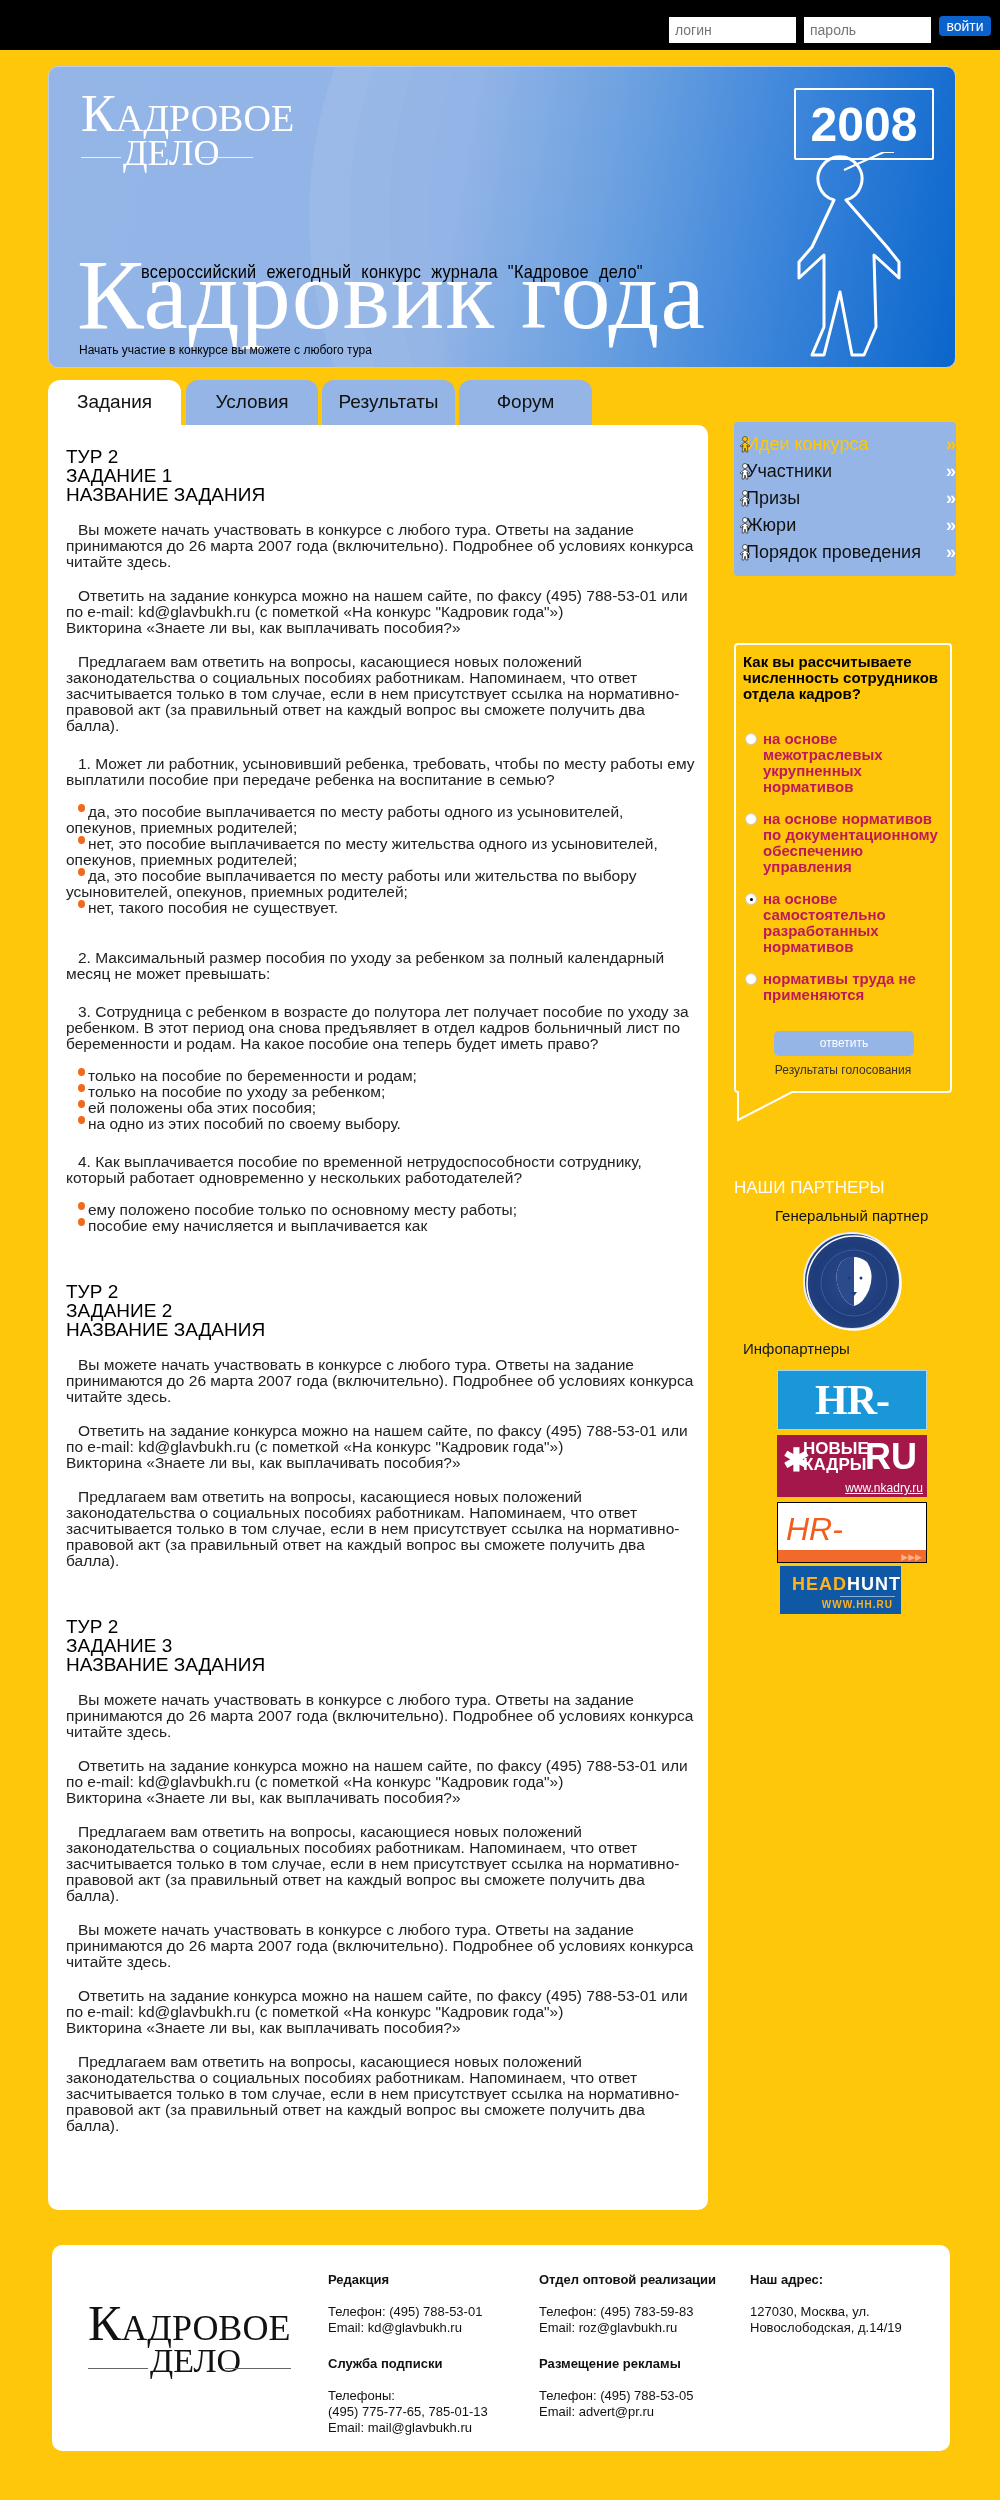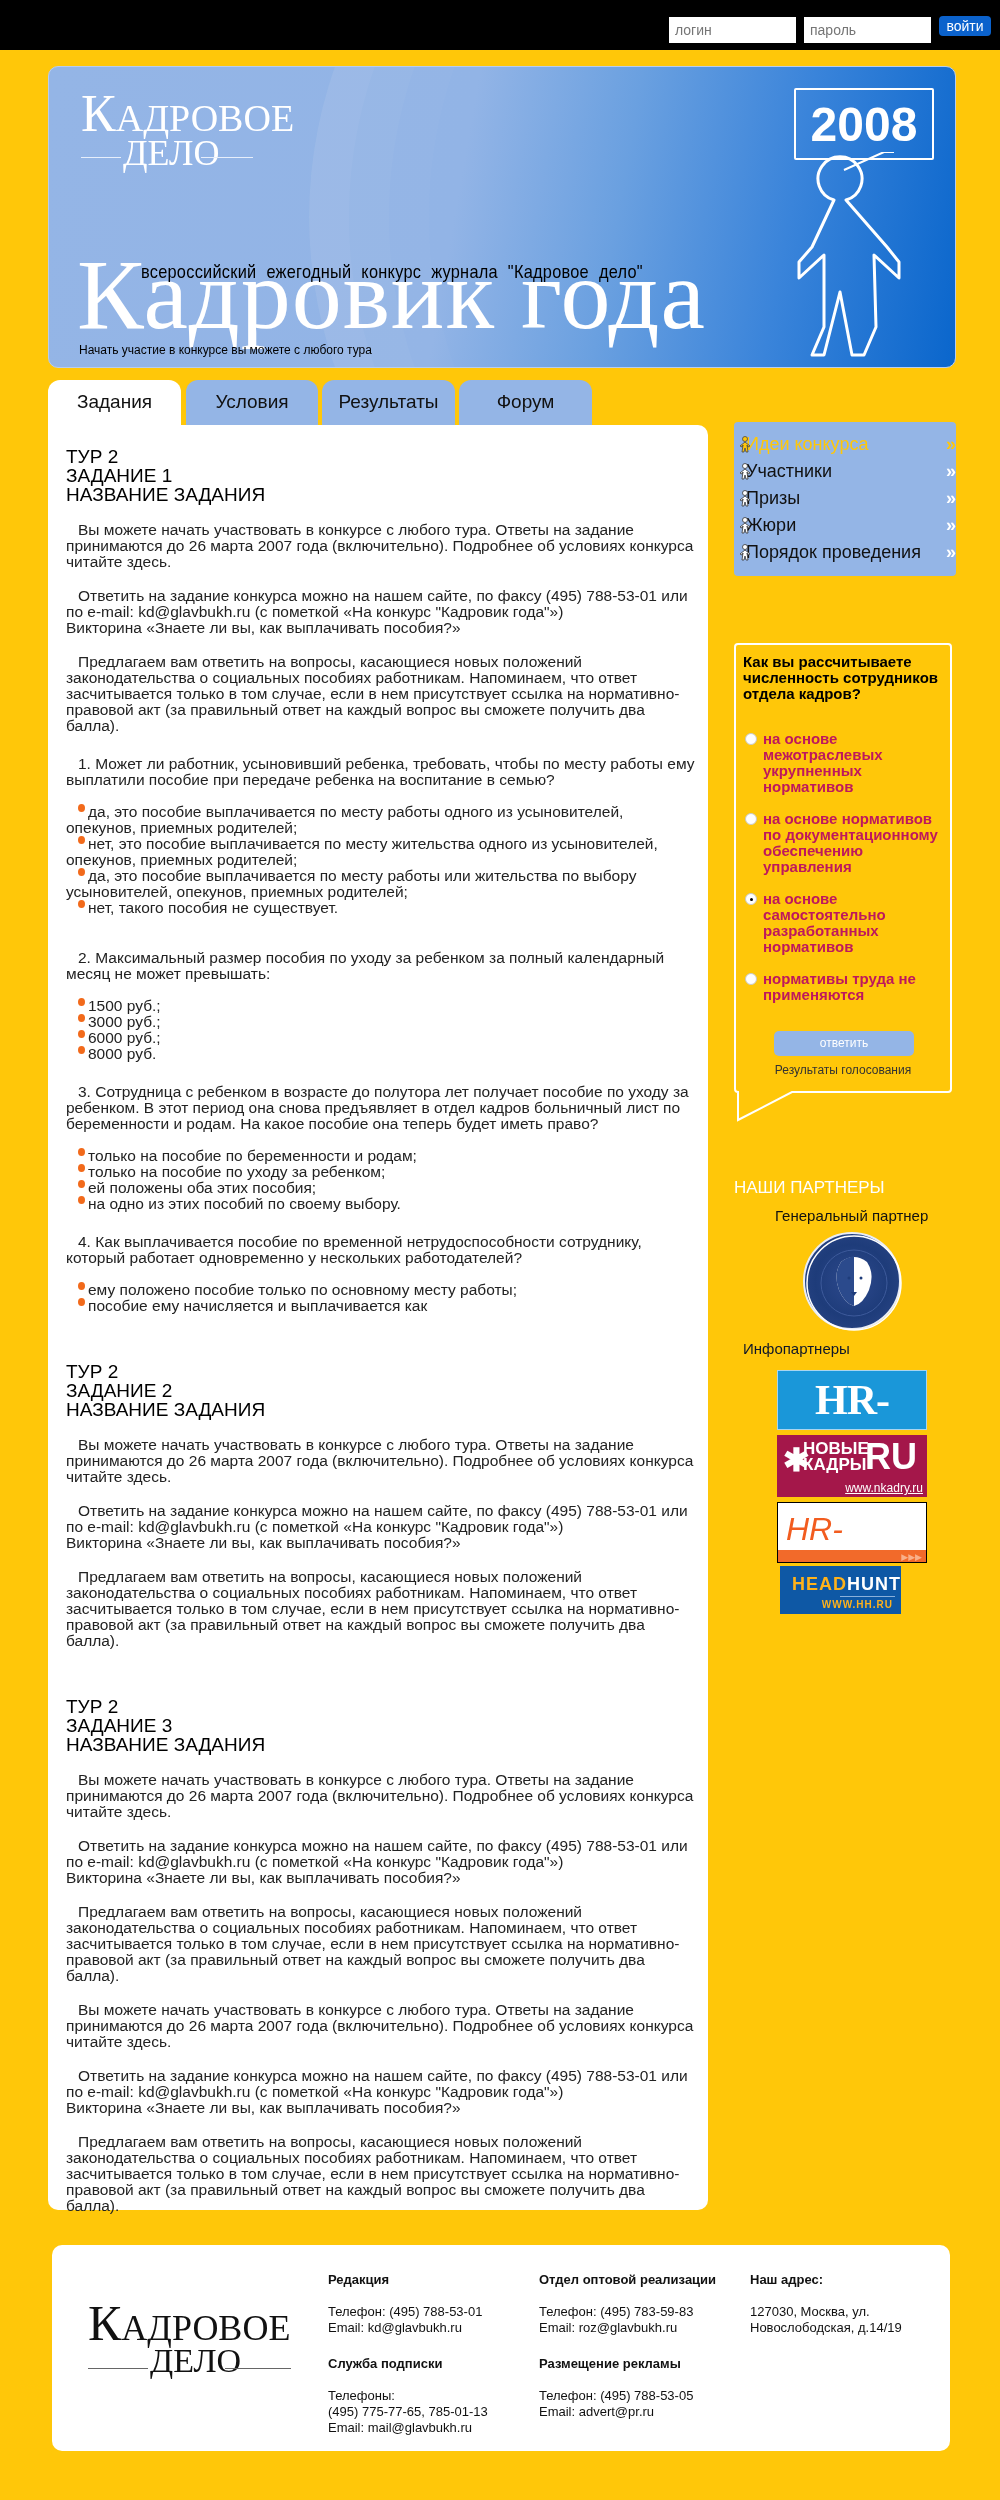--- a/index.html
+++ b/index.html
@@ -211,26 +211,20 @@
 
       <p class="ind" style="margin-top:22px">1. Может ли работник, усыновивший ребенка, требовать, чтобы по месту работы ему выплатили пособие при передаче ребенка на воспитание в семью?</p>
       <ul>
         <li><span class="dot"></span><span>да, это пособие выплачивается по месту работы одного из усыновителей, опекунов, приемных родителей;</span></li>
         <li><span class="dot"></span><span>нет, это пособие выплачивается по месту жительства одного из усыновителей, опекунов, приемных родителей;</span></li>
         <li><span class="dot"></span><span>да, это пособие выплачивается по месту работы или жительства по выбору усыновителей, опекунов, приемных родителей;</span></li>
         <li><span class="dot"></span><span>нет, такого пособия не существует.</span></li>
       </ul>
 
       <p class="ind" style="margin-top:34px">2. Максимальный размер пособия по уходу за ребенком за полный календарный месяц не может превышать:</p>
-      <ul>
-        <li><span class="dot"></span><span>1500 руб.;</span></li>
-        <li><span class="dot"></span><span>3000 руб.;</span></li>
-        <li><span class="dot"></span><span>6000 руб.;</span></li>
-        <li><span class="dot"></span><span>8000 руб.</span></li>
-      </ul>
 
       <p class="ind" style="margin-top:22px">3. Сотрудница с ребенком в возрасте до полутора лет получает пособие по уходу за ребенком. В этот период она снова предъявляет в отдел кадров больничный лист по беременности и родам. На какое пособие она теперь будет иметь право?</p>
       <ul>
         <li><span class="dot"></span><span>только на пособие по беременности и родам;</span></li>
         <li><span class="dot"></span><span>только на пособие по уходу за ребенком;</span></li>
         <li><span class="dot"></span><span>ей положены оба этих пособия;</span></li>
         <li><span class="dot"></span><span>на одно из этих пособий по своему выбору.</span></li>
       </ul>
 
       <p class="ind" style="margin-top:22px">4. Как выплачивается пособие по временной нетрудоспособности сотруднику, который работает одновременно у нескольких работодателей?</p>

